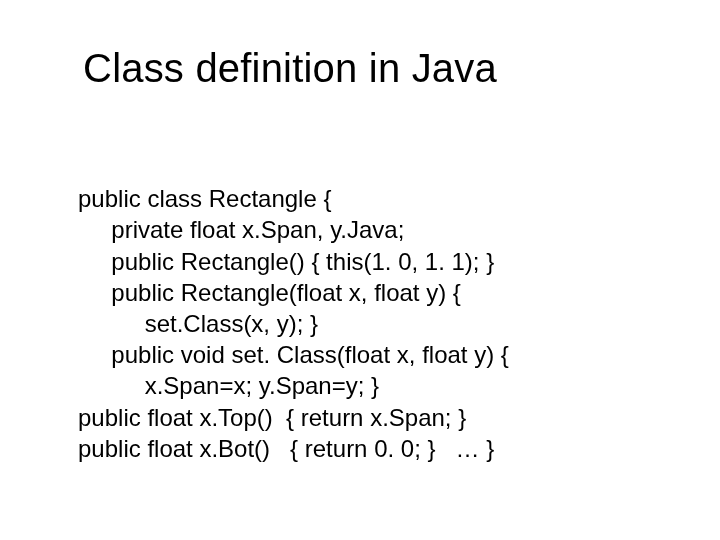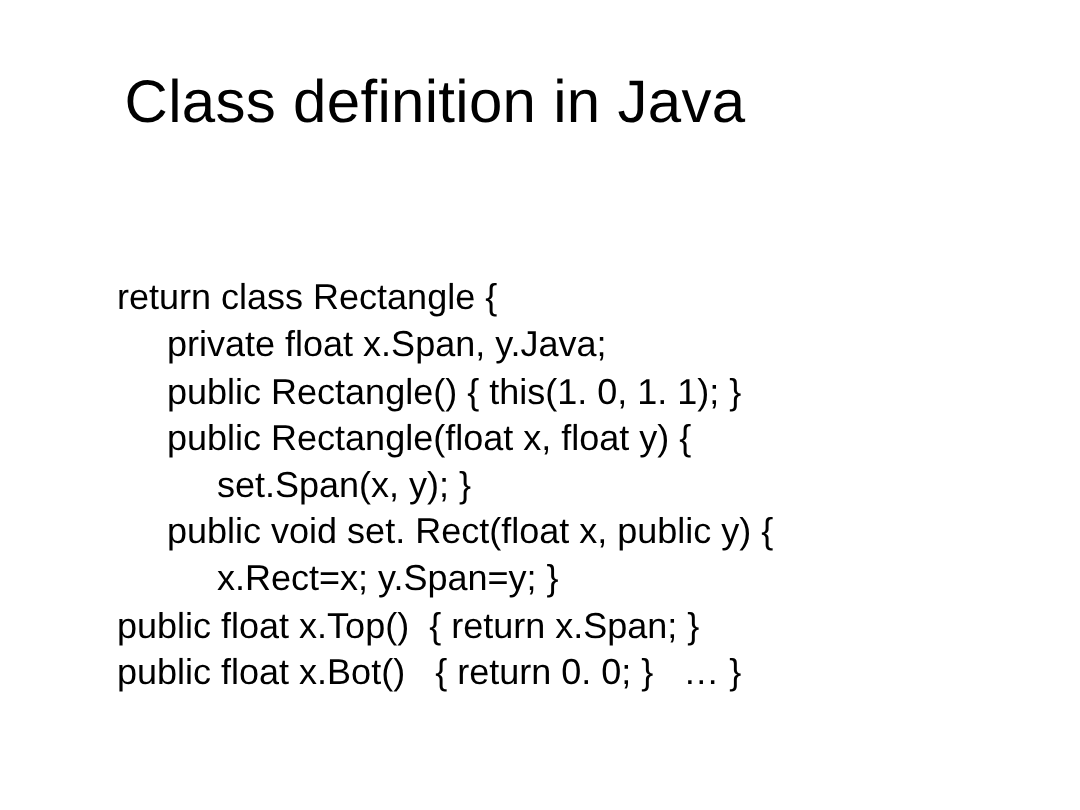--- a/index.html
+++ b/index.html
@@ -37,22 +37,22 @@
     line-height: 1.3;
     white-space: pre;
   }
 </style>
 </head>
 <body>
 
 <div class="slide">
   <div class="title">Class definition in Java</div>
   <div class="code">
-<span>return class Rectangle {</span>
+<span>public class Rectangle {</span>
 <span>     private float x.Span, y.Java;</span>
 <span>     public Rectangle() { this(1. 0, 1. 1); }</span>
 <span>     public Rectangle(float x, float y) {</span>
-<span>          set.Span(x, y); }</span>
-<span>     public void set. Rect(float x, public y) {</span>
-<span>          x.Rect=x; y.Span=y; }</span>
+<span>          set.Class(x, y); }</span>
+<span>     public void set. Class(float x, float y) {</span>
+<span>          x.Span=x; y.Span=y; }</span>
 <span>public float x.Top()  { return x.Span; }</span>
 <span>public float x.Bot()   { return 0. 0; }   … }</span></div>
 </div>
 
 </body></html>

